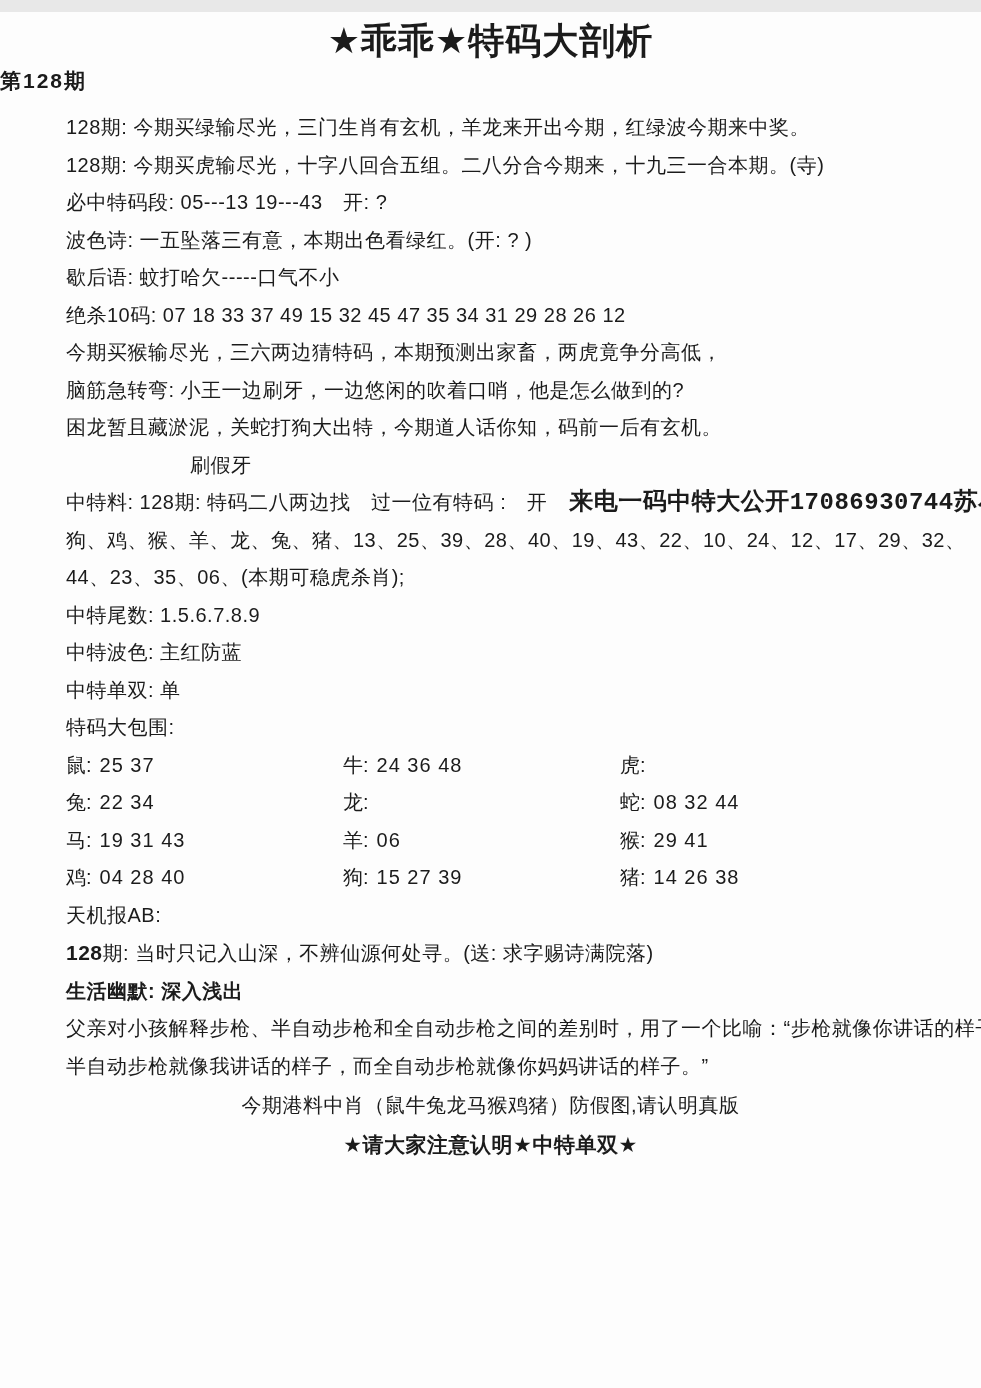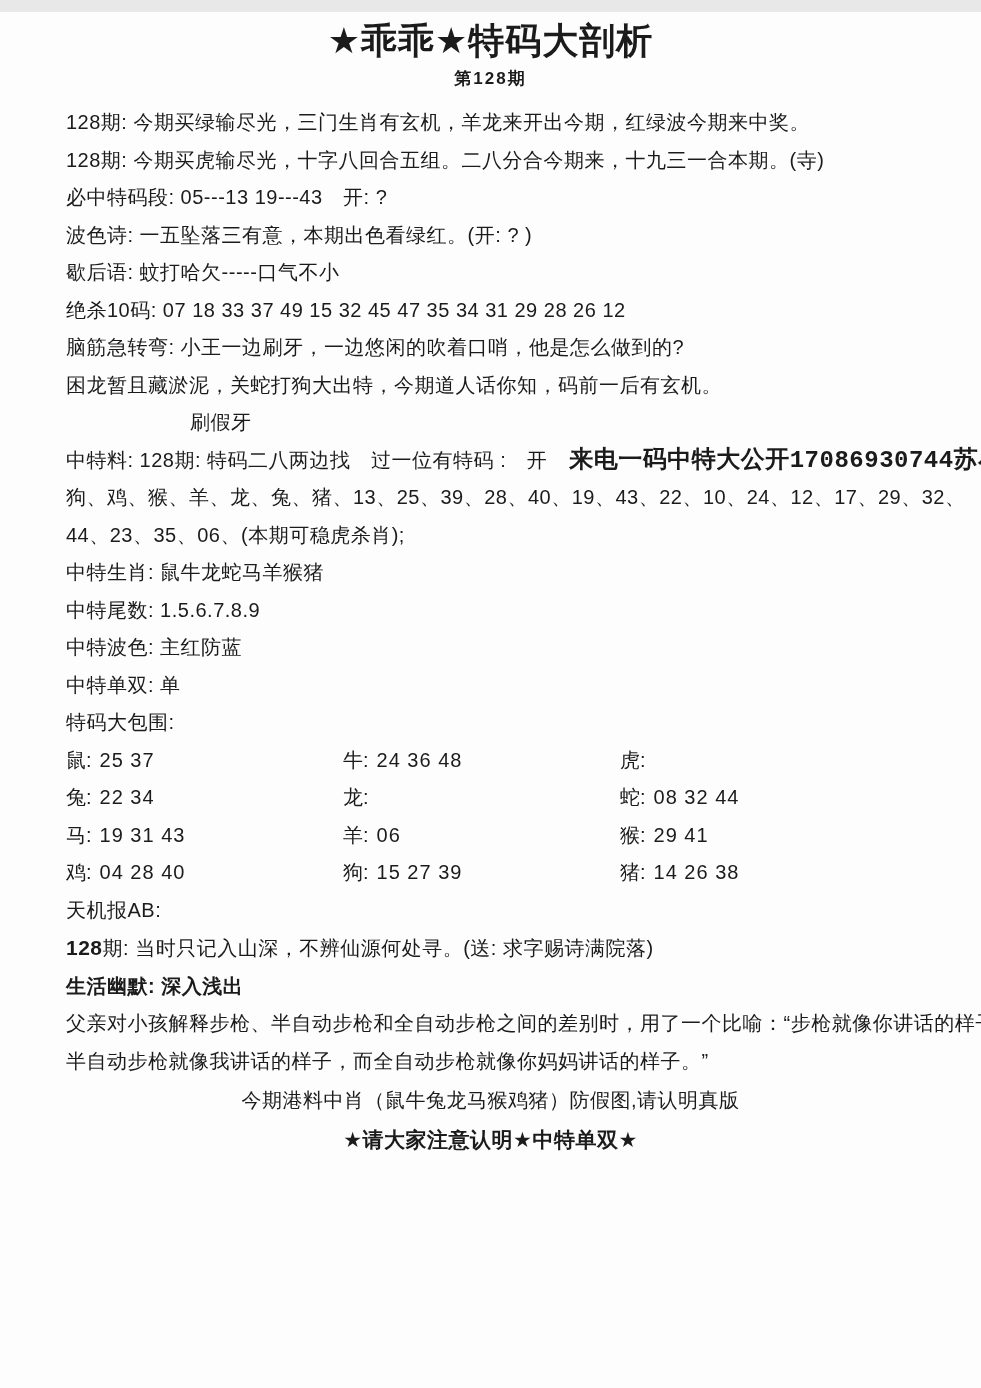--- a/index.html
+++ b/index.html
@@ -20,22 +20,22 @@
   .page-title {
     margin: 8px 0 6px 0;
     text-align: center;
     font-size: 36px;
     font-weight: bold;
     letter-spacing: 1px;
     line-height: 1.15;
   }
   .issue-number {
     margin: 0 0 14px 0;
-    text-align: center;
-    font-size: 17px;
+    text-align: left;
+    font-size: 21px;
     font-weight: 600;
     letter-spacing: 2px;
   }
   .content {
     padding-left: 66px;
     padding-right: 30px;
     font-size: 20px;
   }
   .line {
     line-height: 37.5px;
@@ -91,32 +91,32 @@
   <h1 class="page-title">★乖乖★特码大剖析</h1>
   <div class="issue-number">第128期</div>
 
   <div class="content">
     <div class="line">128期: 今期买绿输尽光，三门生肖有玄机，羊龙来开出今期，红绿波今期来中奖。</div>
     <div class="line">128期: 今期买虎输尽光，十字八回合五组。二八分合今期来，十九三一合本期。(寺)</div>
     <div class="line">必中特码段: 05---13 19---43　开: ?</div>
     <div class="line">波色诗: 一五坠落三有意，本期出色看绿红。(开: ? )</div>
     <div class="line">歇后语: 蚊打哈欠-----口气不小</div>
     <div class="line">绝杀10码: 07 18 33 37 49 15 32 45 47 35 34 31 29 28 26 12</div>
+    <div class="line">今期买猴输尽光，三六两边猜特码，本期预测出家畜，两虎竟争分高低，</div>
     <div class="line">脑筋急转弯: 小王一边刷牙，一边悠闲的吹着口哨，他是怎么做到的?</div>
     <div class="line">困龙暂且藏淤泥，关蛇打狗大出特，今期道人话你知，码前一后有玄机。</div>
     <div class="line indent-answer">刷假牙</div>
 
     <div class="line zhongte-row">
       <span>中特料: 128期: 特码二八两边找　过一位有特码 :　开</span>
       <span class="phone-ad">来电一码中特大公开17086930744苏小姐</span>
     </div>
 
     <div class="line">狗、鸡、猴、羊、龙、兔、猪、13、25、39、28、40、19、43、22、10、24、12、17、29、32、</div>
     <div class="line">44、23、35、06、(本期可稳虎杀肖);</div>
-    <div class="line">中特生肖: 鼠牛龙蛇马羊猴猪</div>
     <div class="line">中特尾数: 1.5.6.7.8.9</div>
     <div class="line">中特波色: 主红防蓝</div>
     <div class="line">中特单双: 单</div>
     <div class="line">特码大包围:</div>
 
     <div>
       <div class="zodiac-row">
         <span class="zodiac-cell"><span>鼠:</span><span class="num">25 37</span></span>
         <span class="zodiac-cell"><span>牛:</span><span class="num">24 36 48</span></span>
         <span class="zodiac-cell"><span>虎:</span><span class="num"></span></span>

